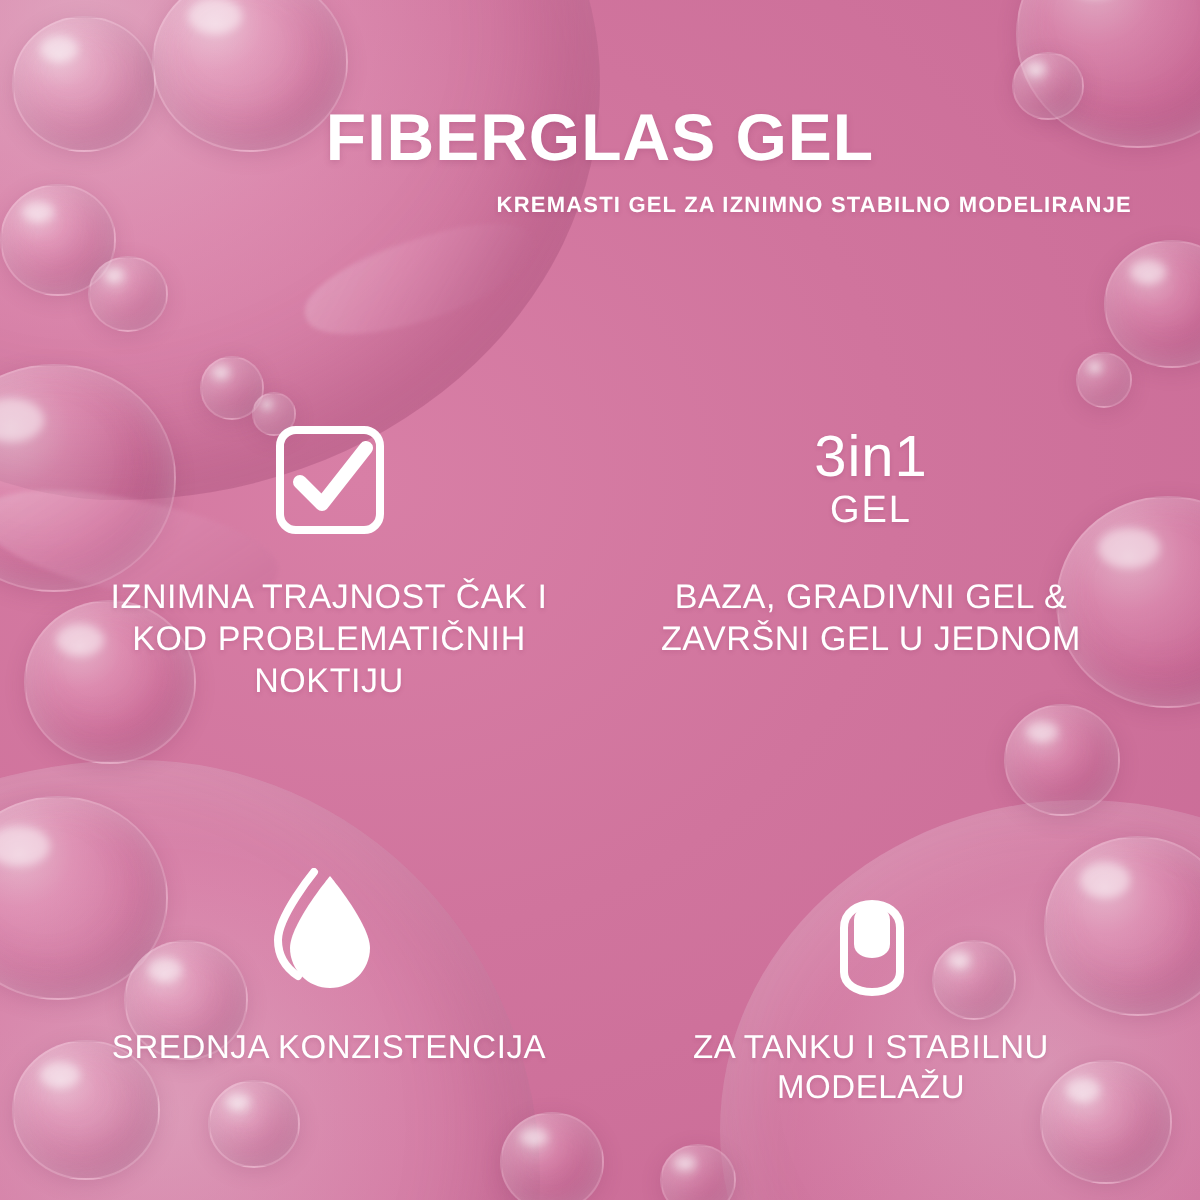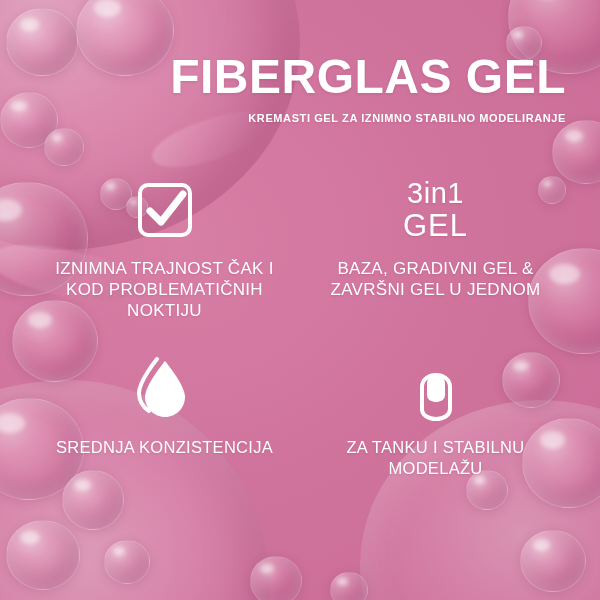--- a/index.html
+++ b/index.html
@@ -116,23 +116,23 @@
     z-index: 5;
     width: 600px;
     height: 600px;
     box-sizing: border-box;
     padding: 0 34px;
   }
 
   .headline {
     margin: 0;
     padding-top: 52px;
-    text-align: right;
-    color: #ffffff;
-    font-size: 48px;
+    text-align: center;
+    color: #ffffff;
+    font-size: 33px;
     line-height: 1.05;
     font-weight: 700;
     letter-spacing: 0.5px;
     text-shadow: 0 1px 3px rgba(140,55,100,0.25);
   }
   .subhead {
     margin: 10px 0 0 0;
     text-align: right;
     color: #ffffff;
     font-size: 11px;
@@ -153,20 +153,21 @@
     display: flex;
     flex-direction: column;
     align-items: center;
   }
   .feature-icon {
     height: 76px;
     display: flex;
     align-items: center;
     justify-content: center;
     margin-bottom: 10px;
+    margin-top: 46px;
   }
   .feature-label {
     text-align: center;
     color: #ffffff;
     font-size: 17px;
     font-weight: 400;
     line-height: 1.25;
     letter-spacing: 0.3px;
     text-shadow: 0 1px 2px rgba(140,55,100,0.22);
     max-width: 230px;
@@ -181,21 +182,21 @@
     text-align: center;
     line-height: 1;
     text-shadow: 0 1px 2px rgba(140,55,100,0.22);
   }
   .three-in-one .line1 {
     font-size: 29px;
     font-weight: 400;
     letter-spacing: 0.5px;
   }
   .three-in-one .line2 {
-    font-size: 31px;
+    font-size: 19px;
     font-weight: 400;
     letter-spacing: 1px;
     margin-top: 2px;
   }
 </style>
 </head>
 <body>
 
 <div id="poster">
 

